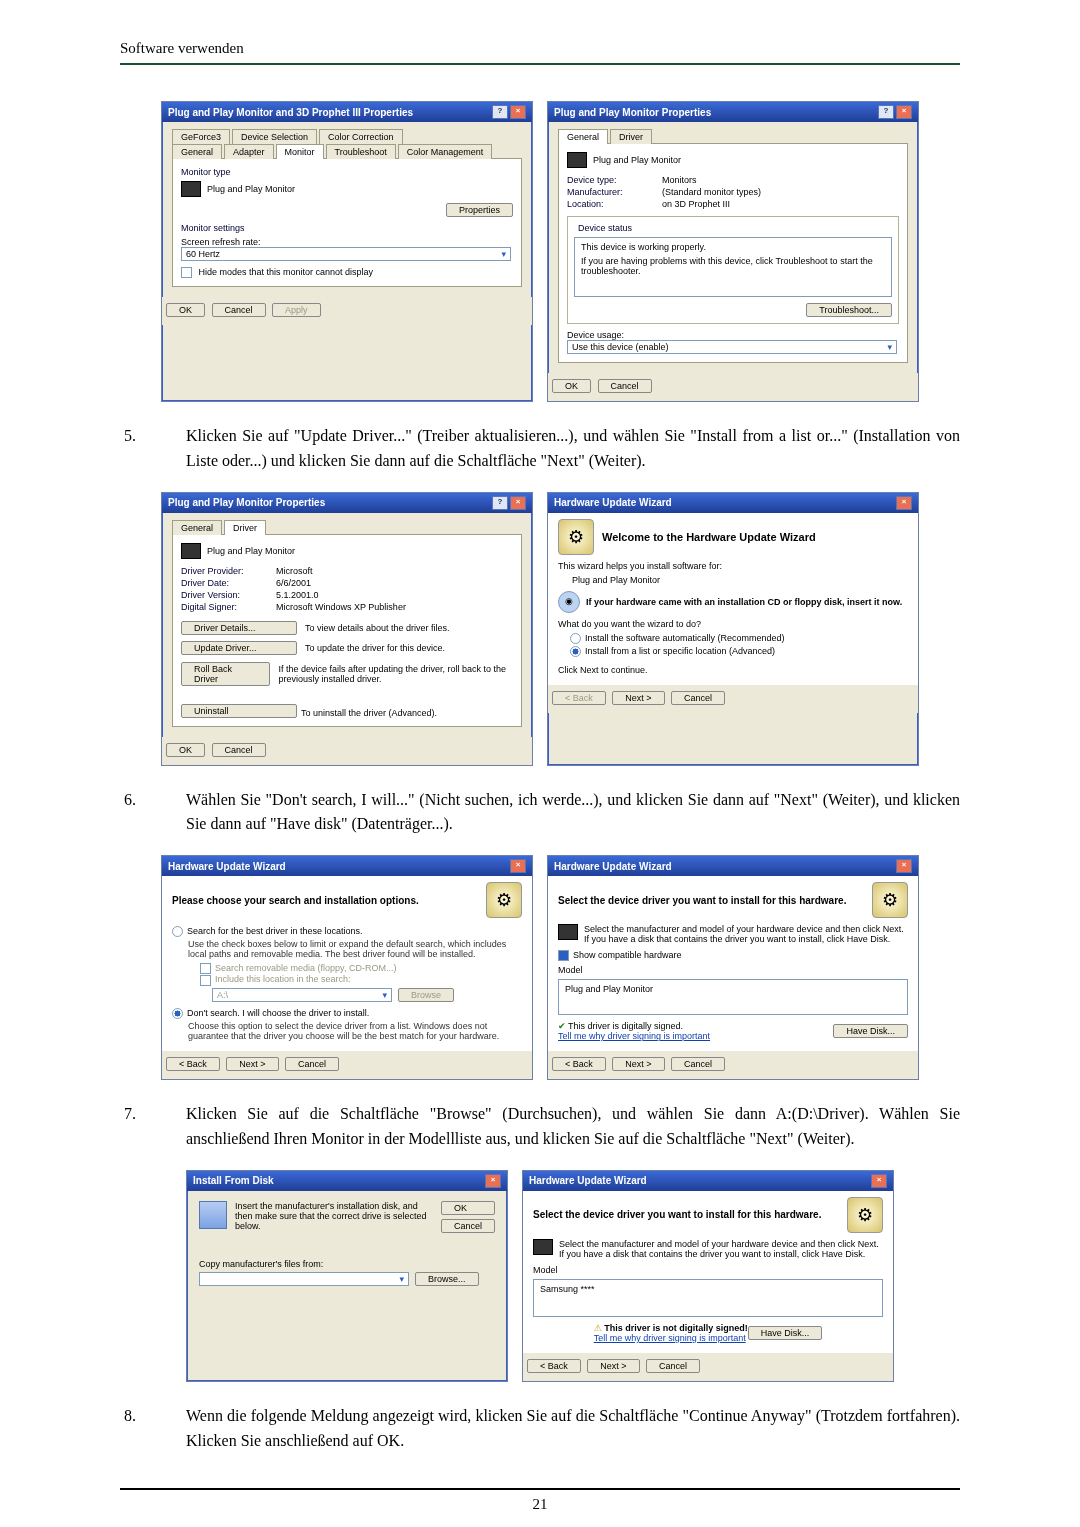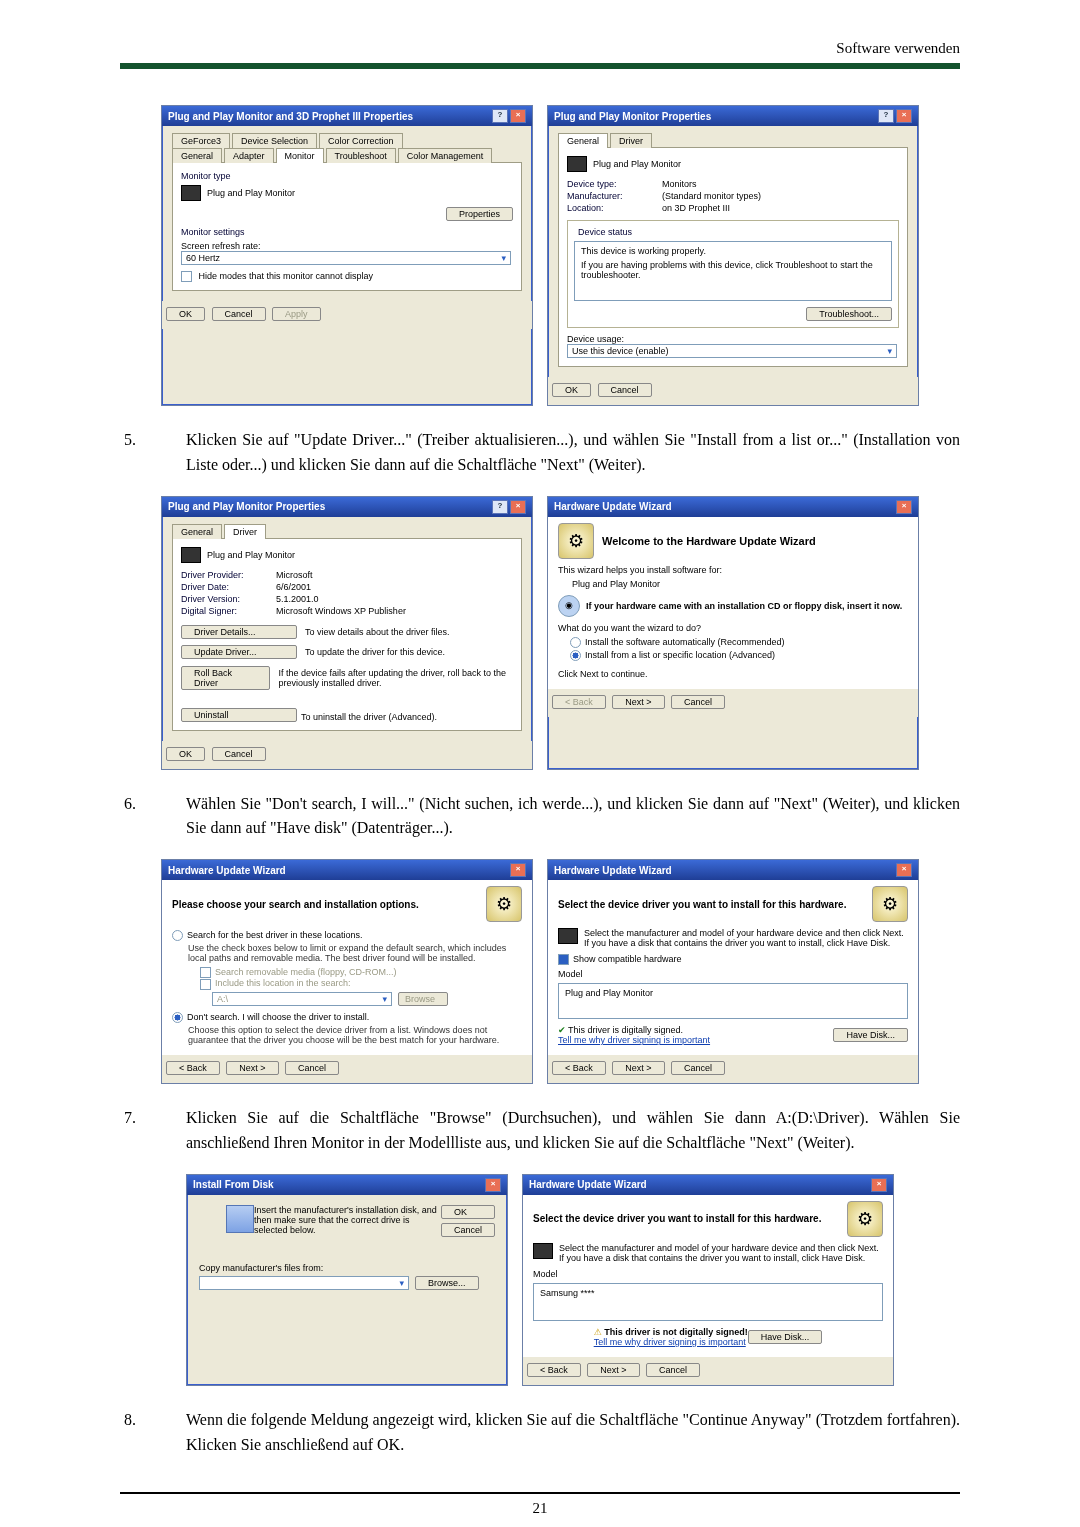--- a/index.html
+++ b/index.html
@@ -12,23 +12,23 @@
     width: 1080px;
   }
   .page {
     width: 1080px;
     box-sizing: border-box;
     padding: 40px 120px 30px 120px;
     position: relative;
   }
   .header-line {
     font-size: 15px;
-    text-align: right;
+    text-align: left;
     padding-bottom: 6px;
-    border-bottom: 6px solid #14532d;
+    border-bottom: 2px solid #14532d;
     margin-bottom: 36px;
   }
   .step {
     display: flex;
     gap: 24px;
     margin: 22px 0 18px 0;
     font-size: 16px;
     line-height: 1.55;
     text-align: justify;
   }
@@ -392,21 +392,21 @@
           <span class="wizard-icon" style="margin-left:auto;">⚙</span>
         </div>
         <div style="margin-top:8px;"><span class="radio"></span><span>Search for the best driver in these locations.</span></div>
         <div style="margin:2px 0 4px 16px; color:#333;">Use the check boxes below to limit or expand the default search, which includes local paths and removable media. The best driver found will be installed.</div>
         <div style="margin-left:28px; color:#9a9a85;"><span class="check"></span><span>Search removable media (floppy, CD-ROM...)</span></div>
         <div style="margin-left:28px; color:#9a9a85;"><span class="check"></span><span>Include this location in the search:</span></div>
         <div style="margin:2px 0 6px 40px; display:flex; gap:6px;">
           <span class="ddl" style="width:170px; color:#9a9a85;">
               <span>A:\</span>
             </span>
-          <span class="btn" style="color:#9a9a85;padding-left:6px;">Browse</span>
+          <span class="btn" style="color:#9a9a85;">Browse</span>
         </div>
         <div><span class="radio sel"></span><span>Don't search. I will choose the driver to install.</span></div>
         <div style="margin:2px 0 0 16px; color:#333;">Choose this option to select the device driver from a list. Windows does not guarantee that the driver you choose will be the best match for your hardware.</div>
       </div>
       <div class="btns-row">
         <span class="btn">&lt; Back</span>
         <span class="btn">Next &gt;</span>
         <span class="btn">Cancel</span>
       </div>
     </div>
@@ -457,21 +457,21 @@
   <div class="figures">
 
     <div class="dlg install">
       <div class="titlebar">
         <span>Install From Disk</span>
         <span class="winbtns">
             <span class="winbtn close">×</span>
           </span>
       </div>
       <div class="body">
-        <div style="display:flex; gap:0;margin-left:27px;">
+        <div style="display:flex; gap:8px;">
           <span class="disk-icon"></span>
           <span style="flex:1;">Insert the manufacturer's installation disk, and then make sure that the correct drive is selected below.</span>
           <div style="display:flex; flex-direction:column; gap:4px;">
             <span class="btn">OK</span>
             <span class="btn">Cancel</span>
           </div>
         </div>
         <div style="margin-top:26px;">Copy manufacturer's files from:</div>
         <div style="display:flex; gap:6px; margin-top:3px;">
           <span class="ddl" style="width:200px;">

